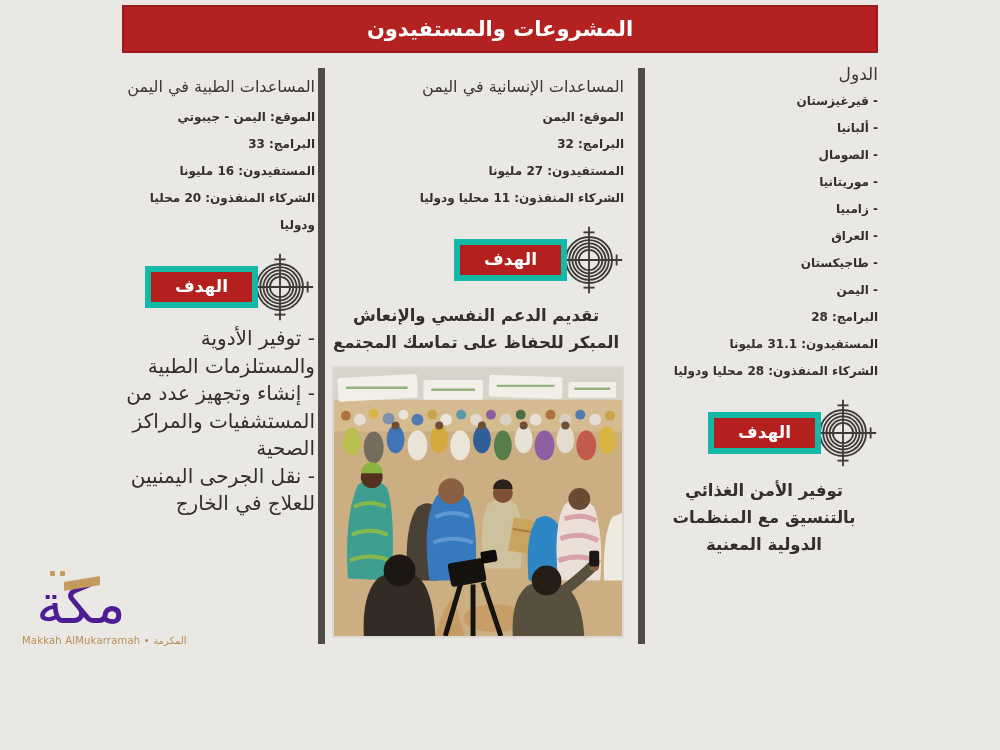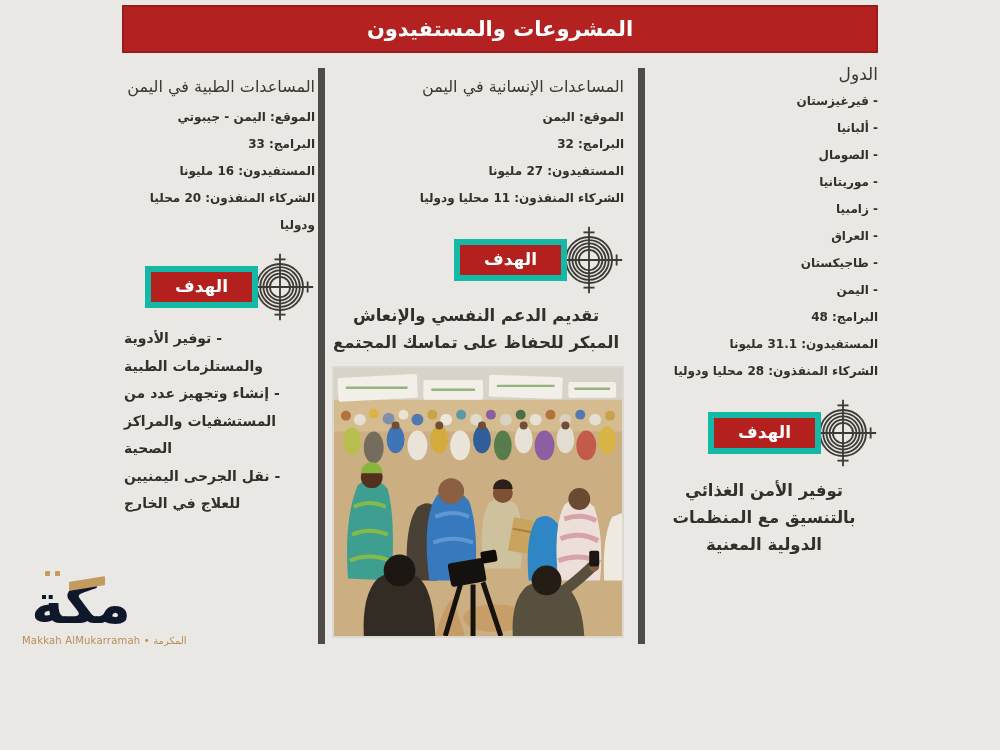--- a/index.html
+++ b/index.html
@@ -30,29 +30,29 @@
 
   
   .goal-row{display:flex;align-items:center;justify-content:flex-start;margin-top:10px;height:76px;}
   .target{width:70px;height:74px;flex:0 0 auto;margin-left:-4px;}
   .goal-badge{background:#b3201e;border:6px solid #14b8a6;color:#fff;font-size:17px;font-weight:bold;
               padding:3px 24px 5px;margin-right:-9px;position:relative;z-index:2;line-height:22px;margin-left:28px;}
   .col-mid .goal-row{padding-left:8px;}
 
   .goal-text{font-size:16.5px;font-weight:bold;line-height:27px;text-align:center;margin-top:4px;}
   .col-right .goal-text{width:196px;margin:6px auto 8px;}
-  .goal-item{font-size:14px;font-weight:bold;line-height:27.5px;text-align:left;margin:0 0 0 2px;}
+  .goal-item{font-size:20px;font-weight:normal;line-height:27.5px;text-align:right;margin:0 0 0 2px;}
 
   
   .photo{margin-top:10px;width:288px;border:2px solid #dcd9d2;background:#ccae83;box-sizing:content-box;}
   .photo svg{display:block;width:288px;height:268px;}
 
   
   .logo{position:absolute;left:22px;top:574px;width:118px;text-align:center;}
-  .logo-word{position:relative;display:inline-block;font-size:55px;line-height:60px;font-weight:bold;color:#0f172a;}
+  .logo-word{position:relative;display:inline-block;font-size:55px;line-height:60px;font-weight:normal;color:#4c1d95;}
   .kaaba-band{position:absolute;right:26px;top:5px;width:36px;height:9px;background:#c49a5e;
               transform:skewY(-9deg);border-radius:1px;}
   .gold-dot{position:absolute;width:5px;height:5px;background:#c49a5e;border-radius:1px;top:-3px;}
   .gold-dot.d1{left:14px;} .gold-dot.d2{left:24px;}
   .logo-tagline{direction:ltr;font-size:10px;color:#b98d55;margin-top:1px;white-space:nowrap;letter-spacing:.2px;}
 </style>
 </head>
 <body>
 
 <svg width="0" height="0" style="position:absolute">
@@ -85,21 +85,21 @@
   <section class="col col-right">
     <div class="sub-label">الدول</div>
     <div class="country">- قيرغيزستان</div>
     <div class="country">- ألبانيا</div>
     <div class="country">- الصومال</div>
     <div class="country">- موريتانيا</div>
     <div class="country">- زامبيا</div>
     <div class="country">- العراق</div>
     <div class="country">- طاجيكستان</div>
     <div class="country">- اليمن</div>
-    <div class="stat">البرامج: 48</div>
+    <div class="stat">البرامج: 28</div>
     <div class="stat">المستفيدون: 31.1 مليونا</div>
     <div class="stat">الشركاء المنفذون: 28 محليا ودوليا</div>
     <div class="goal-row">
       <svg class="target" viewBox="0 0 76 78">
           <use href="#tgt"></use>
         </svg>
       <span class="goal-badge">الهدف</span>
     </div>
     <div class="goal-text">توفير الأمن الغذائي بالتنسيق مع المنظمات الدولية المعنية</div>
   </section>

